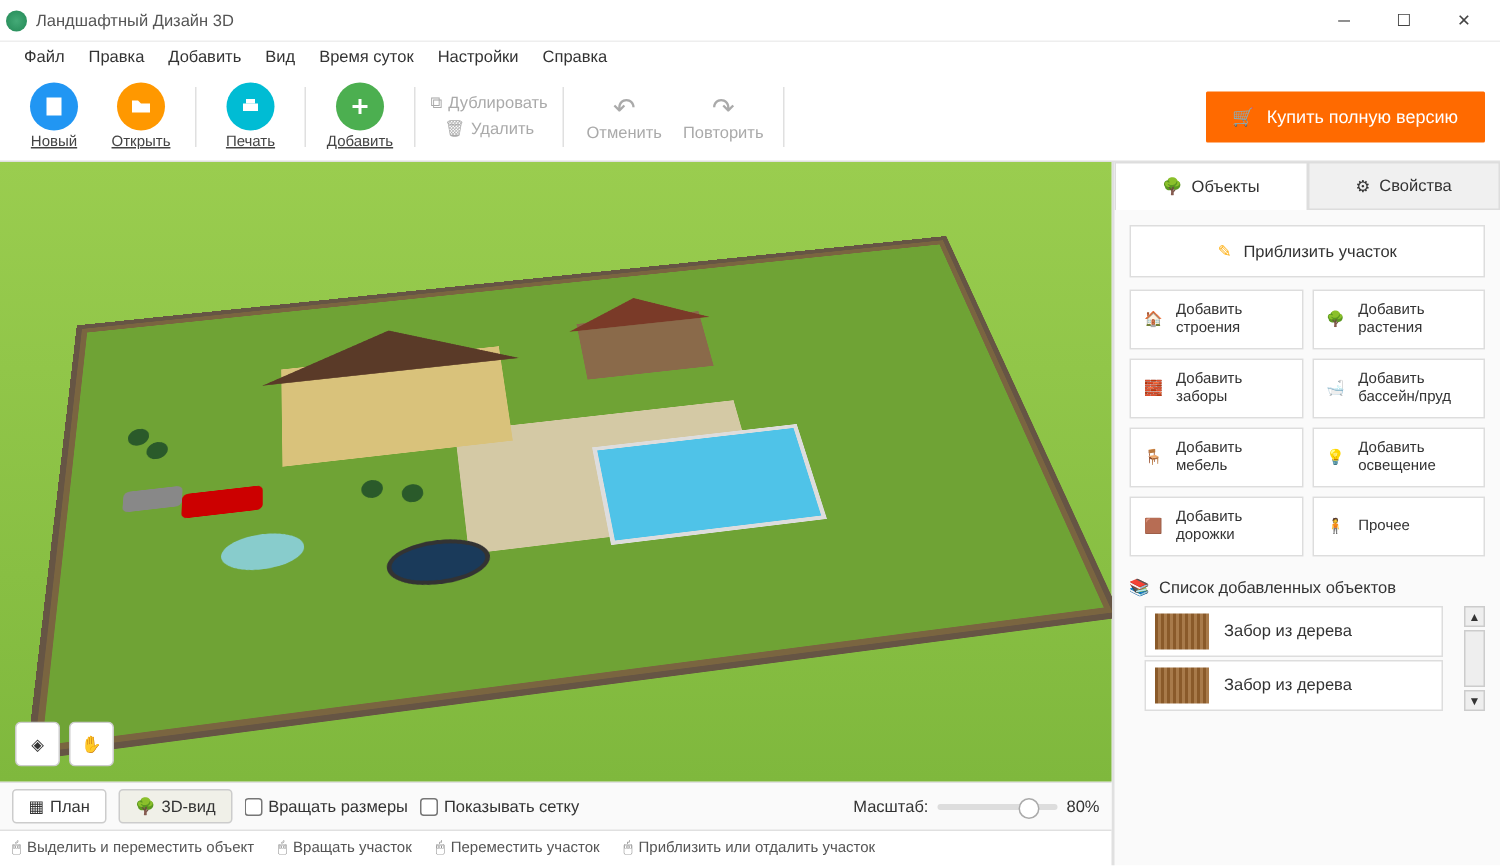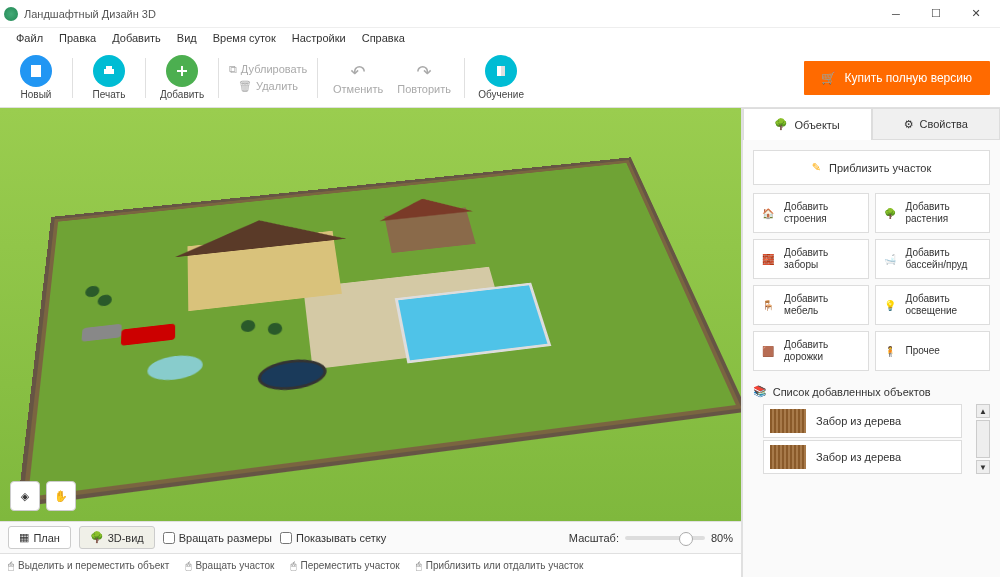--- a/index.html
+++ b/index.html
@@ -13,21 +13,21 @@
 .titlebar .spacer { flex: 1; }
 
 
 .menubar { height: 20px; display: flex; align-items: center; padding: 0 8px; gap: 0; }
 .menubar span { padding: 2px 8px; font-size: 11px; color: #333; }
 
 
 .toolbar { height: 60px; display: flex; align-items: center; padding: 2px 10px; gap: 6px; border-bottom: 1px solid #e0e0e0; }
 .tool { display: flex; flex-direction: column; align-items: center; justify-content: center; min-width: 52px; gap: 2px; }
 .tool .circle { width: 32px; height: 32px; border-radius: 50%; display: flex; align-items: center; justify-content: center; }
-.tool .lbl { font-size: 10px; color: #444; }
+.tool .lbl { font-size: 10px; color: #444; text-decoration: underline; }
 .c-blue { background: #2196f3; }
 .c-orange { background: #ff9800; }
 .c-teal { background: #00bcd4; }
 .c-green { background: #4caf50; }
 .sep { width: 1px; height: 40px; background: #e0e0e0; margin: 0 4px; }
 .tool-sm { display: flex; flex-direction: column; align-items: center; justify-content: center; min-width: 60px; color: #aaa; }
 .tool-sm .row { display: flex; align-items: center; gap: 4px; font-size: 11px; }
 .tool-sm .row2 { display: flex; align-items: center; gap: 4px; font-size: 11px; margin-top: 4px; }
 .buy-btn { margin-left: auto; background: #ff6a00; color: #fff; padding: 10px 18px; font-size: 12px; font-weight: 500; display: flex; align-items: center; gap: 8px; border-radius: 1px; }
 
@@ -111,20 +111,28 @@
 
 <div class="toolbar">
   <div class="tool">
     <div class="circle c-blue">
         <svg width="16" height="16" viewBox="0 0 16 16">
           <rect x="3" y="2" width="10" height="12" fill="#fff"></rect>
         </svg>
       </div>
     <div class="lbl">Новый</div>
   </div>
+  <div class="tool">
+    <div class="circle c-orange">
+        <svg width="16" height="16" viewBox="0 0 16 16">
+          <path d="M2 4h4l2 2h6v6H2z" fill="#fff"></path>
+        </svg>
+      </div>
+    <div class="lbl">Открыть</div>
+  </div>
   <div class="sep"></div>
   <div class="tool">
     <div class="circle c-teal">
         <svg width="16" height="16" viewBox="0 0 16 16">
           <rect x="3" y="6" width="10" height="5" fill="#fff"></rect>
           <rect x="5" y="3" width="6" height="3" fill="#fff"></rect>
         </svg>
       </div>
     <div class="lbl">Печать</div>
   </div>
@@ -151,29 +159,20 @@
   <div class="sep"></div>
   <div class="tool-sm" style="color:#aaa;">
     <div style="font-size:18px;">↶</div>
     <div>Отменить</div>
   </div>
   <div class="tool-sm" style="color:#aaa;">
     <div style="font-size:18px;">↷</div>
     <div>Повторить</div>
   </div>
   <div class="sep"></div>
-  <div class="tool">
-    <div class="circle c-teal">
-        <svg width="16" height="16" viewBox="0 0 16 16">
-          <rect x="4" y="3" width="4" height="10" fill="#fff"></rect>
-          <rect x="8" y="3" width="4" height="10" fill="#e0e0e0"></rect>
-        </svg>
-      </div>
-    <div class="lbl">Обучение</div>
-  </div>
   <div class="buy-btn">
     <span>🛒</span>
     <span>Купить полную версию</span>
   </div>
 </div>
 
 <div class="main">
   <div class="viewport-wrap">
     <div class="viewport">
       <div class="scene">

